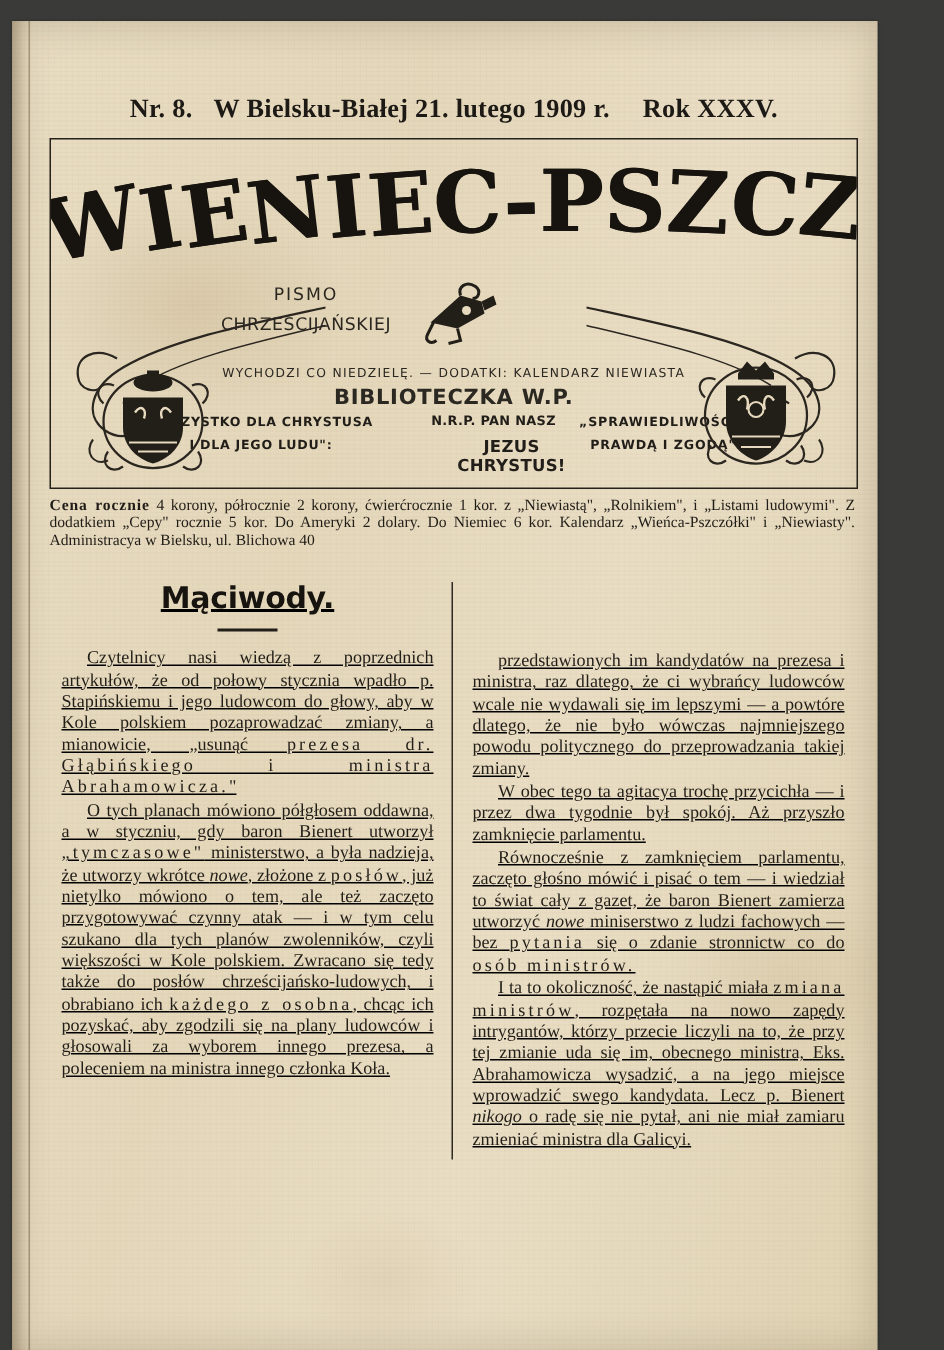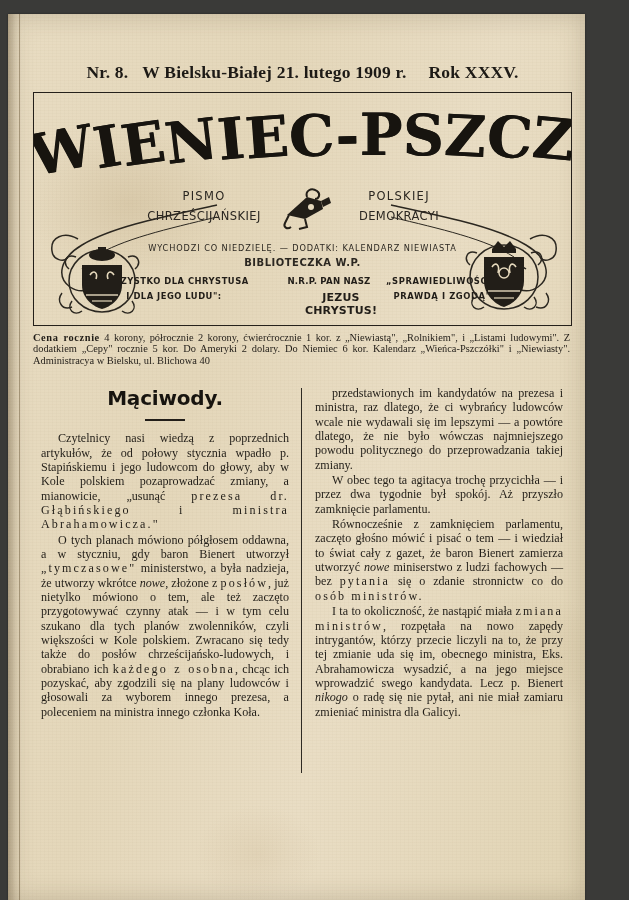--- a/index.html
+++ b/index.html
@@ -62,21 +62,21 @@
   .sub-row{position:absolute;top:96px;left:0;width:537px;height:52px;}
   .sub-left{position:absolute;left:110px;top:0;width:120px;text-align:center;}
   .sub-right{position:absolute;left:300px;top:0;width:130px;text-align:center;}
   .sub-l1{font-family:"DejaVu Sans","Liberation Sans",sans-serif;font-size:11.5px;letter-spacing:1.3px;color:#2a2620;}
   .sub-l2{font-family:"DejaVu Sans","Liberation Sans",sans-serif;font-size:11.5px;letter-spacing:.4px;color:#2a2620;margin-top:6px;}
 
   .emblem-c{position:absolute;left:243px;top:92px;width:56px;height:46px;}
 
   .notice{position:absolute;top:150px;left:0;width:537px;text-align:center;}
   .notice-1{font-family:"DejaVu Sans","Liberation Sans",sans-serif;font-size:8.2px;letter-spacing:.9px;color:#2b2721;}
-  .notice-2{font-family:"DejaVu Sans","Liberation Sans",sans-serif;font-size:10px;letter-spacing:.5px;color:#2b2721;margin-top:4px;font-weight:bold;}
+  .notice-2{font-family:"DejaVu Sans","Liberation Sans",sans-serif;font-size:14px;letter-spacing:.5px;color:#2b2721;margin-top:4px;font-weight:bold;}
 
   .motto{position:absolute;top:183px;left:0;width:537px;height:46px;}
   .m-col{position:absolute;text-align:center;}
   .m-a{left:60px;width:160px;}
   .m-b{left:237px;width:116px;}
   .m-c{left:340px;width:140px;}
   .m-ln{font-family:"DejaVu Sans","Liberation Sans",sans-serif;font-weight:bold;color:#211d18;}
   .m-a .m-ln{font-size:8.4px;letter-spacing:.5px;}
   .m-b .m-ln{font-size:8.6px;letter-spacing:.2px;}
   .m-b .big{font-size:11px;margin-left:24px;}
@@ -94,23 +94,23 @@
   
   .priceblock{
     position:absolute;left:3px;top:318px;width:537px;
     font-family:"Liberation Serif",serif;font-size:10.4px;line-height:11.4px;color:#201c17;
     text-align:justify;
   }
   .priceblock b{font-weight:bold;letter-spacing:.6px;}
 
   
   .article{position:absolute;left:3px;top:372px;width:537px;height:400px;}
-  .col{position:absolute;top:0;width:248px;}
+  .col{position:absolute;top:0;width:248px;text-decoration:underline;}
   .col-l{left:8px;}
-  .col-r{left:282px;}
+  .col-r{left:282px;margin-top:47px;}
   .coldiv{position:absolute;left:268px;top:2px;width:1.3px;height:385px;background:#2e2a23;}
 
   .headline{
     font-family:"DejaVu Sans","Liberation Sans",sans-serif;font-weight:bold;
     font-size:20px;color:#17140f;text-align:center;margin:0 0 2px 0;letter-spacing:-.2px;
   }
   .hrule{width:40px;height:2.2px;background:#221e19;margin:9px auto 10px auto;}
 
   p.body{
     margin:0;font-family:"Liberation Serif",serif;font-size:12.1px;line-height:14.35px;
@@ -154,24 +154,20 @@
             <path d="M5 40 C60 52 110 62 140 80 C162 93 166 112 152 122 C140 130 124 124 124 112 C124 103 134 99 140 104" fill="none" stroke="#2b2720" stroke-width="1.5"></path>
             <path d="M144 74 C158 66 172 72 170 86 C169 95 158 98 154 92" fill="none" stroke="#2b2720" stroke-width="1.5"></path>
             <path d="M160 128 C166 136 160 146 150 142" fill="none" stroke="#2b2720" stroke-width="1.4"></path>
             <path d="M5 52 C55 64 100 74 128 92" fill="none" stroke="#2b2720" stroke-width="1"></path>
           </svg>
 
           <div class="sub-row">
             <div class="sub-left">
               <div class="sub-l1">PISMO</div>
               <div class="sub-l2">CHRZEŚCIJAŃSKIEJ</div>
-            </div>
-            <div class="sub-right">
-              <div class="sub-l1">POLSKIEJ</div>
-              <div class="sub-l2">DEMOKRACYI</div>
             </div>
           </div>
 
           <svg class="emblem-c" viewBox="0 0 56 46">
             <path d="M10 30 L30 12 L44 16 L46 24 L28 34 Z" fill="#221e18"></path>
             <path d="M12 30 L8 38 C6 42 10 45 14 42" fill="none" stroke="#221e18" stroke-width="2"></path>
             <path d="M30 12 C28 6 34 2 40 6 C44 9 42 14 38 14" fill="none" stroke="#221e18" stroke-width="2"></path>
             <path d="M44 16 L52 12 L54 18 L46 22" fill="#221e18"></path>
             <path d="M28 34 L30 42 L22 44" fill="none" stroke="#221e18" stroke-width="2"></path>
             <circle cx="34" cy="22" r="3" fill="#e6d9bd"></circle>

